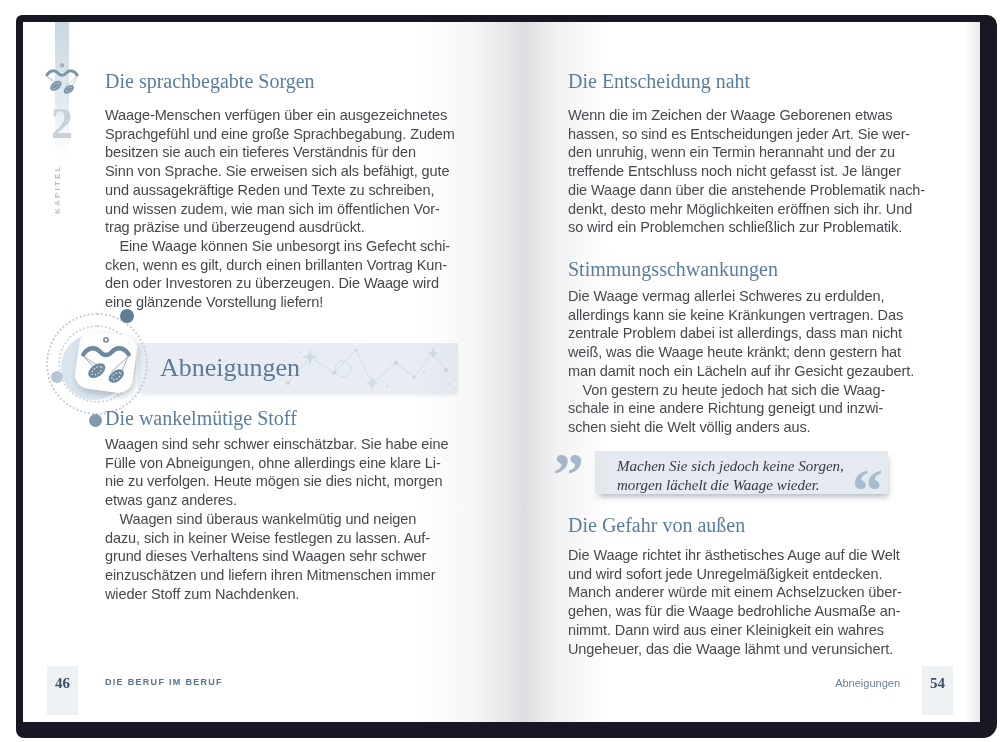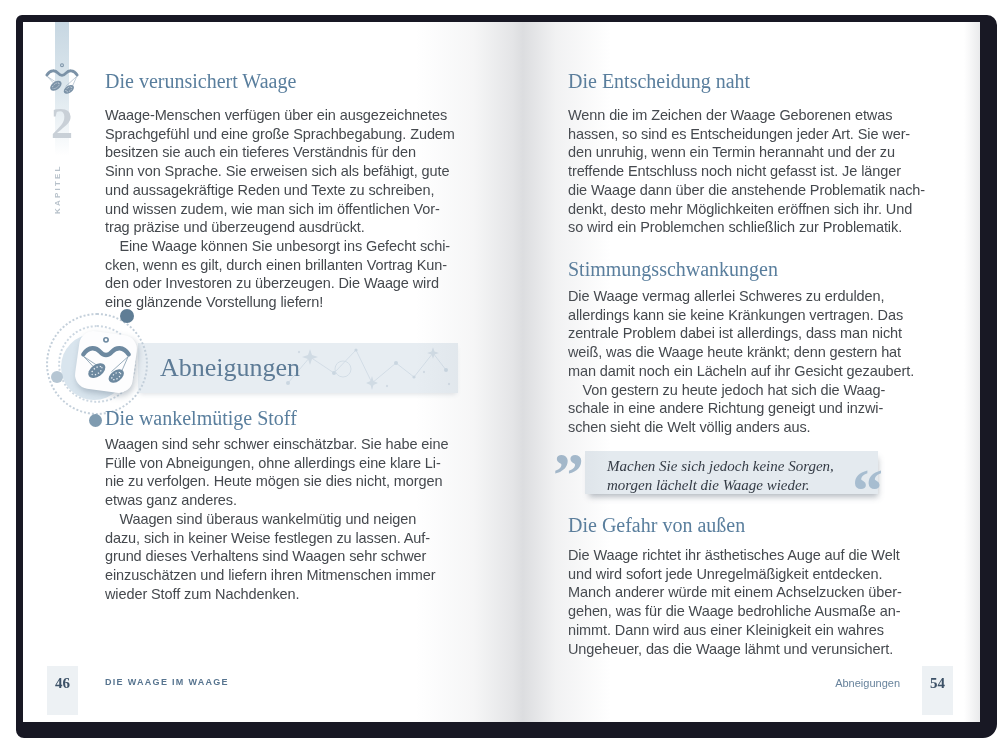--- a/index.html
+++ b/index.html
@@ -49,21 +49,21 @@
           background:#d9e5ee;}
   .scales-card{position:absolute;left:54px;top:311px;width:58px;height:58px;border-radius:14px;
           background:#fdfdfe;transform:rotate(8deg);box-shadow:2px 3px 6px rgba(80,100,120,.35);}
   .scales-big{position:absolute;left:56px;top:313px;width:54px;height:54px;color:#6d89a0;}
   .dot{position:absolute;border-radius:50%;}
   .dot.dark{left:97px;top:287px;width:14px;height:14px;background:var(--accent-dark-dot,#5f7d95);}
   .dot.light{left:28px;top:349px;width:12px;height:12px;background:var(--accent-light-dot,#b6c6d3);}
   .dot.mid{left:66px;top:392px;width:13px;height:13px;background:#7f9bb0;}
 
   
-  .quote-box{position:absolute;left:85px;top:429px;width:293px;height:43px;box-sizing:border-box;
+  .quote-box{position:absolute;left:95px;top:429px;width:293px;height:43px;box-sizing:border-box;
           padding:6px 0 0 22px;background:var(--quote-box-bg,#e4eaef);
           box-shadow:2px 5px 6px -2px rgba(90,105,120,.45);}
   .quote-text{font-family:"Liberation Serif",serif;font-style:italic;font-size:15px;
           line-height:19px;color:#333a44;white-space:pre-line;}
   .qmark{position:absolute;font-family:"Liberation Serif",serif;font-weight:700;font-size:62px;
           line-height:62px;color:var(--quote-mark,#a7bdd0);}
   .qmark.left{left:53px;top:421px;}
   .qmark.right{left:352px;top:437px;}
 
   
@@ -98,21 +98,21 @@
             <ellipse cx="33" cy="66" rx="11" ry="5.5" fill="none" stroke="#e9eff4" stroke-width="2.4" stroke-dasharray="2.5 3.5"></ellipse>
           </g>
           <g transform="rotate(-36 69 76)">
             <ellipse cx="69" cy="76" rx="16" ry="10" fill="currentColor"></ellipse>
             <ellipse cx="69" cy="76" rx="9.5" ry="5" fill="none" stroke="#e9eff4" stroke-width="2.2" stroke-dasharray="2.5 3.5"></ellipse>
           </g>
         </svg>
         <div class="chapter-num">2</div>
         <div class="chapter-label">KAPITEL</div>
 
-        <h2 class="sec" style="left:82px;top:46px;">Die verunsichert Waage</h2>
+        <h2 class="sec" style="left:82px;top:46px;">Die sprachbegabte Sorgen</h2>
         <div class="body-text" style="left:82px;top:84px;">Waage-Menschen verfügen über ein ausgezeichnetes
 Sprachgefühl und eine große Sprachbegabung. Zudem
 besitzen sie auch ein tieferes Verständnis für den
 Sinn von Sprache. Sie erweisen sich als befähigt, gute
 und aussagekräftige Reden und Texte zu schreiben,
 und wissen zudem, wie man sich im öffentlichen Vor-
 trag präzise und überzeugend ausdrückt.
  Eine Waage können Sie unbesorgt ins Gefecht schi-
 cken, wenn es gilt, durch einen brillanten Vortrag Kun-
 den oder Investoren zu überzeugen. Die Waage wird
@@ -171,21 +171,21 @@
 etwas ganz anderes.
  Waagen sind überaus wankelmütig und neigen
 dazu, sich in keiner Weise festlegen zu lassen. Auf-
 grund dieses Verhaltens sind Waagen sehr schwer
 einzuschätzen und liefern ihren Mitmenschen immer
 wieder Stoff zum Nachdenken.</div>
 
         <div class="pagenum-box lp">
           <span>46</span>
         </div>
-        <div class="running lp">DIE WAAGE IM WAAGE</div>
+        <div class="running lp">DIE BERUF IM BERUF</div>
       </div>
 
       <div class="page right">
 
         <h2 class="sec" style="left:68px;top:46px;">Die Entscheidung naht</h2>
         <div class="body-text" style="left:68px;top:84px;">Wenn die im Zeichen der Waage Geborenen etwas
 hassen, so sind es Entscheidungen jeder Art. Sie wer-
 den unruhig, wenn ein Termin herannaht und der zu
 treffende Entschluss noch nicht gefasst ist. Je länger
 die Waage dann über die anstehende Problematik nach-

